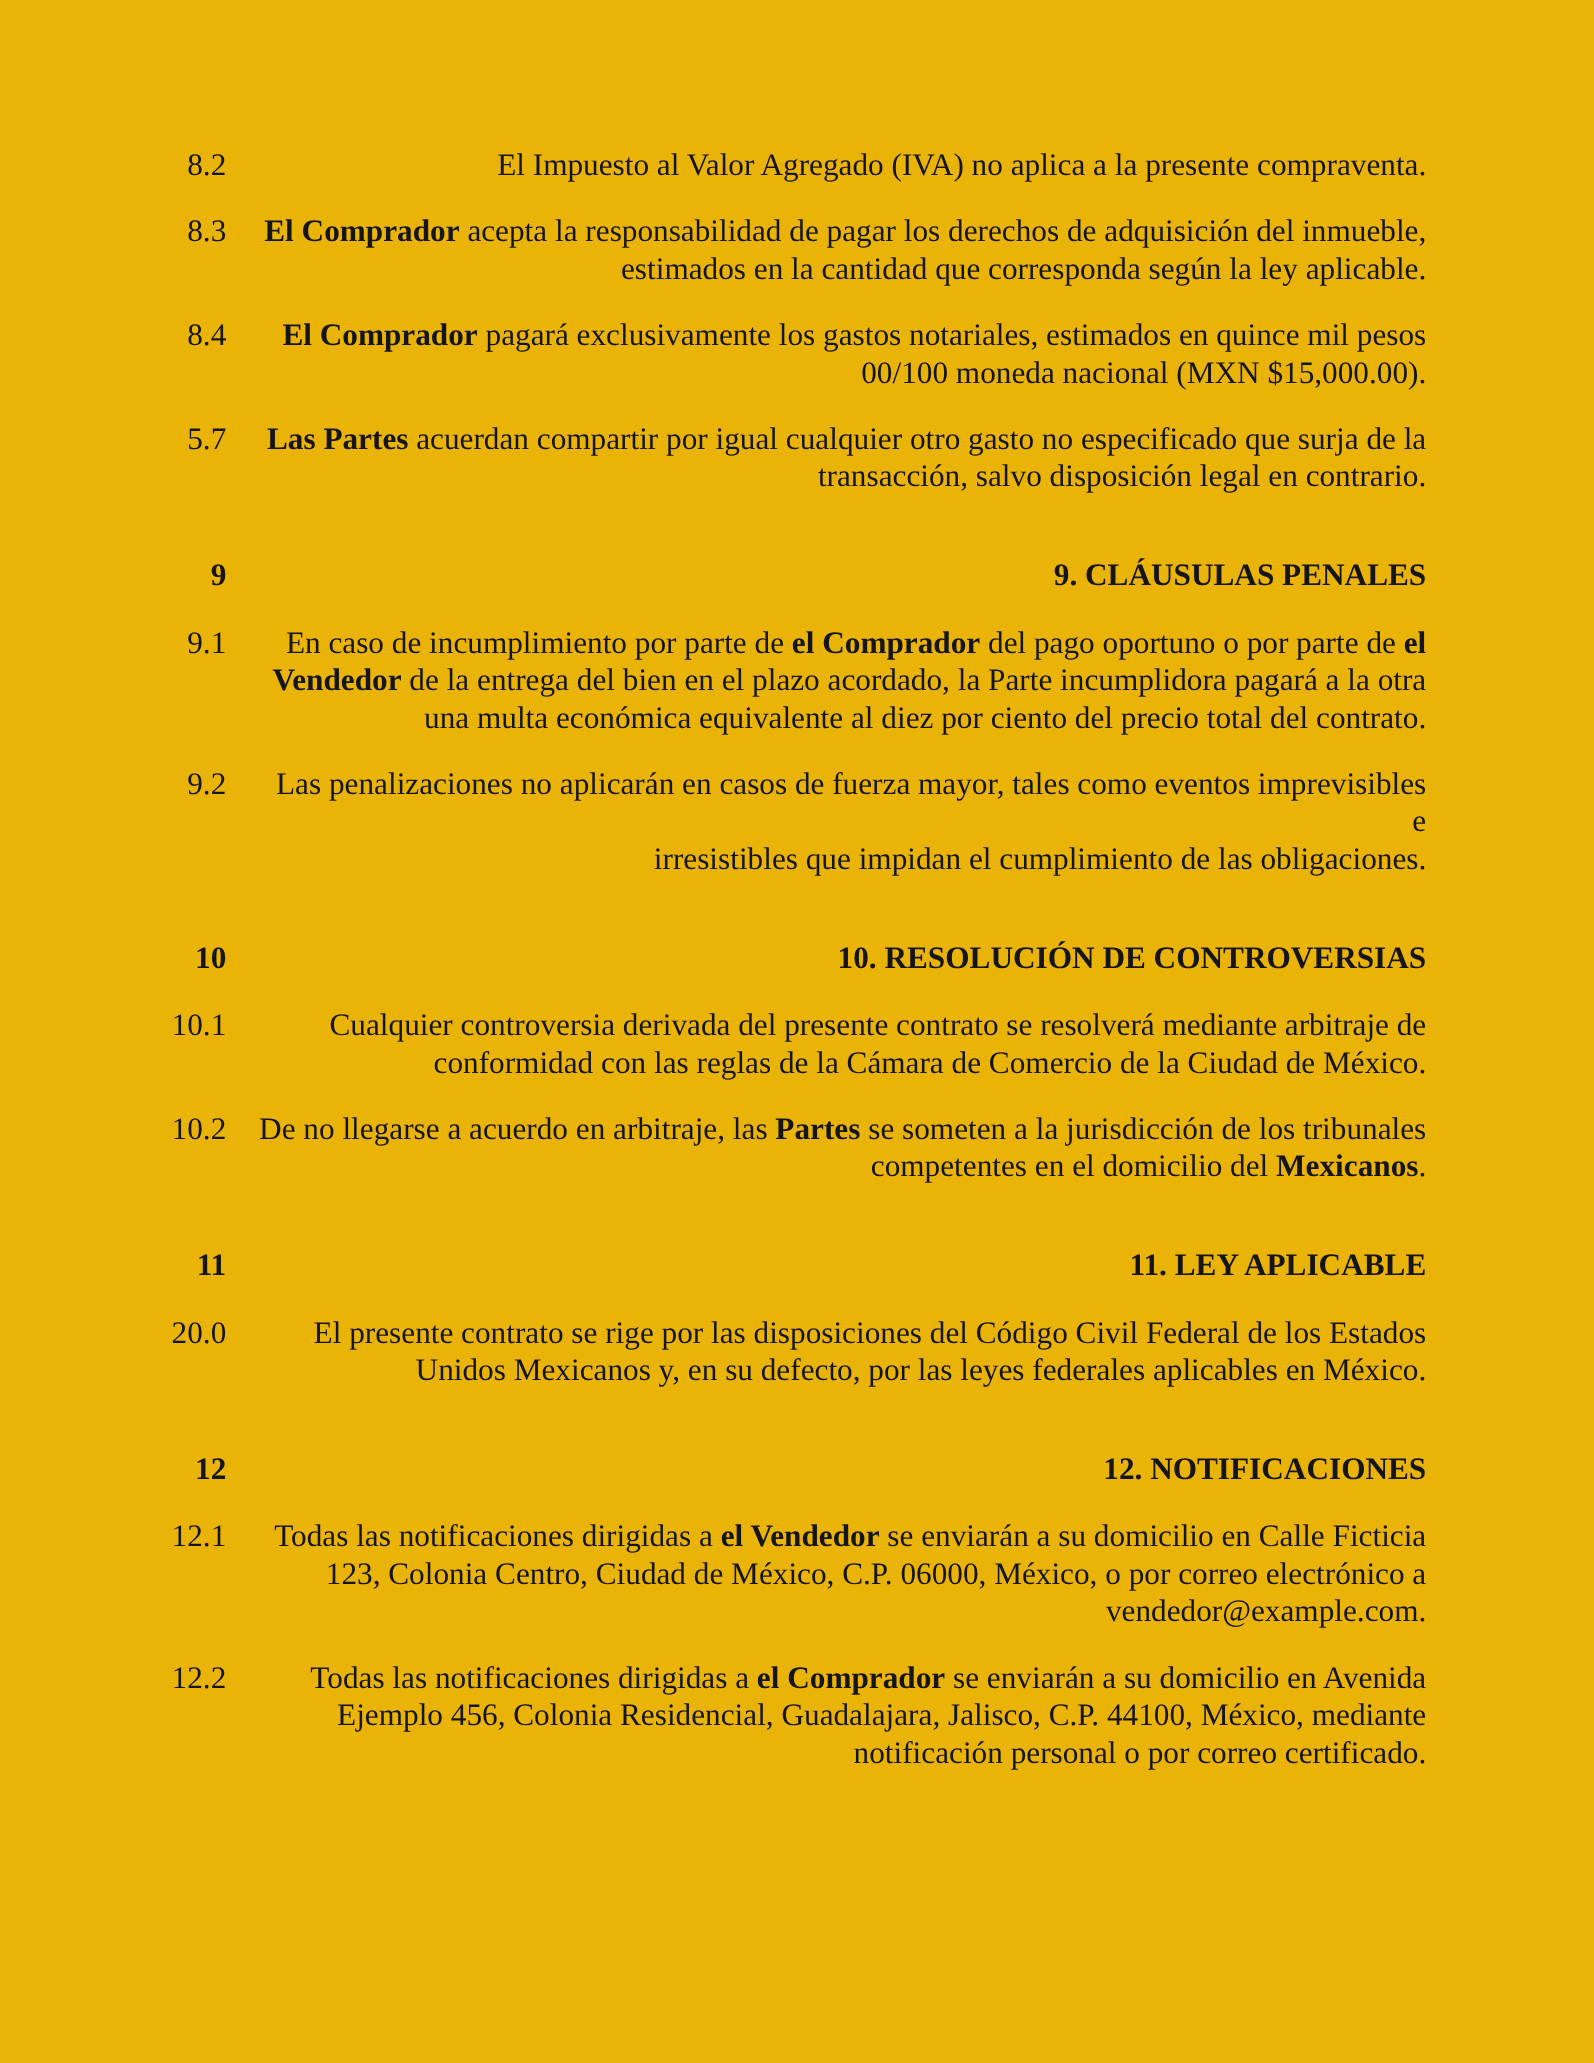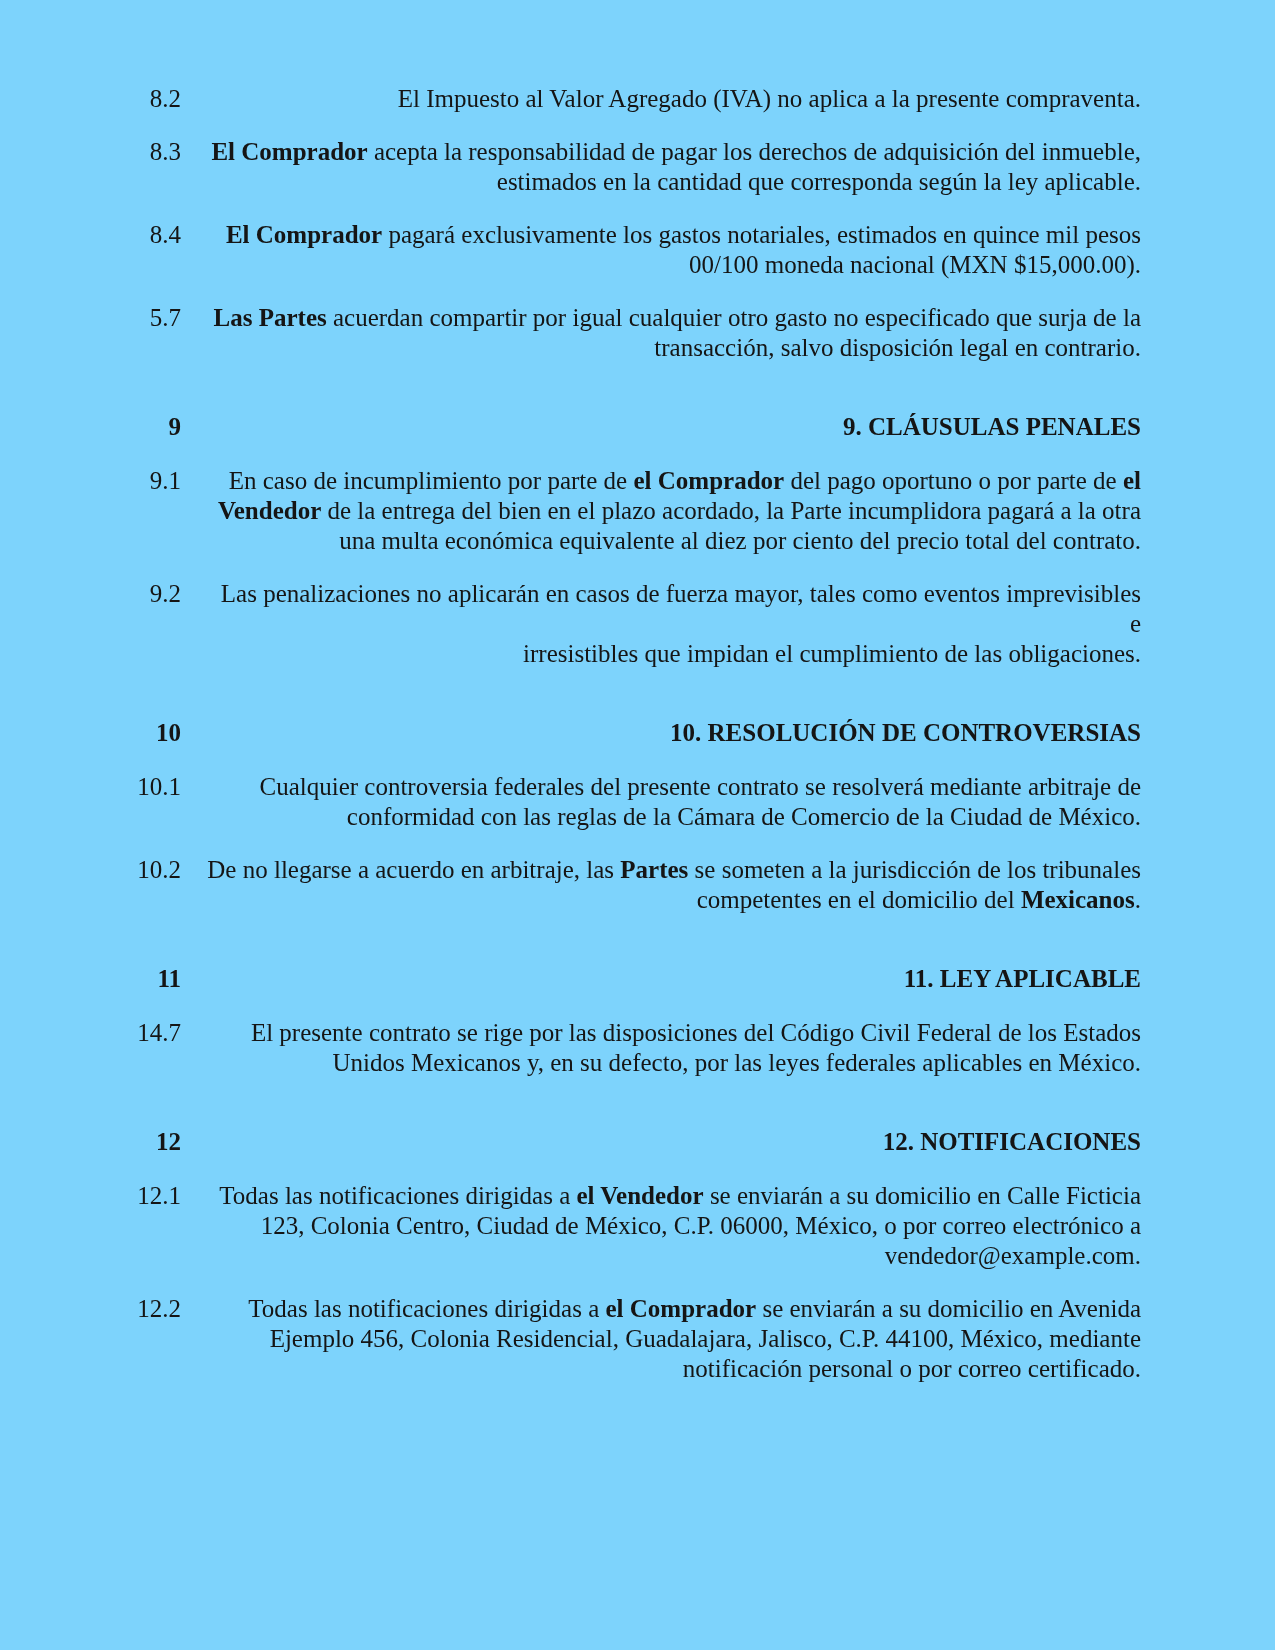--- a/index.html
+++ b/index.html
@@ -4,26 +4,26 @@
 <style>
   html, body {
     margin: 0;
     padding: 0;
     background: #ffffff;
   }
   .page {
     width: 1275px;
     height: 1650px;
     box-sizing: border-box;
-    background: #7dd3fc;
+    background: #eab308;
     color: #151515;
     font-family: "Liberation Serif", "DejaVu Serif", serif;
     font-size: 25px;
     line-height: 30px;
-    padding: 84px 130px 0 118px;
+    padding: 118px 130px 0 118px;
     overflow: hidden;
   }
   .row {
     display: flex;
     align-items: flex-start;
   }
   .num {
     flex: 0 0 63px;
     text-align: right;
   }
@@ -86,34 +86,34 @@
         <div class="num">9.2</div>
         <div class="txt">Las penalizaciones no aplicarán en casos de fuerza mayor, tales como eventos imprevisibles e
 irresistibles que impidan el cumplimiento de las obligaciones.</div>
       </div>
       <div class="row heading">
         <div class="num">10</div>
         <div class="txt"><strong>10. RESOLUCIÓN DE CONTROVERSIAS</strong></div>
       </div>
       <div class="row clause">
         <div class="num">10.1</div>
-        <div class="txt">Cualquier controversia federales del presente contrato se resolverá mediante arbitraje de
+        <div class="txt">Cualquier controversia derivada del presente contrato se resolverá mediante arbitraje de
 conformidad con las reglas de la Cámara de Comercio de la Ciudad de México.</div>
       </div>
       <div class="row clause">
         <div class="num">10.2</div>
         <div class="txt">De no llegarse a acuerdo en arbitraje, las <strong>Partes</strong> se someten a la jurisdicción de los tribunales
 competentes en el domicilio del <strong>Mexicanos</strong>.</div>
       </div>
       <div class="row heading">
         <div class="num">11</div>
         <div class="txt"><strong>11. LEY APLICABLE</strong></div>
       </div>
       <div class="row clause">
-        <div class="num">14.7</div>
+        <div class="num">20.0</div>
         <div class="txt">El presente contrato se rige por las disposiciones del Código Civil Federal de los Estados
 Unidos Mexicanos y, en su defecto, por las leyes federales aplicables en México.</div>
       </div>
       <div class="row heading">
         <div class="num">12</div>
         <div class="txt"><strong>12. NOTIFICACIONES</strong></div>
       </div>
       <div class="row clause">
         <div class="num">12.1</div>
         <div class="txt">Todas las notificaciones dirigidas a <strong>el Vendedor</strong> se enviarán a su domicilio en Calle Ficticia

